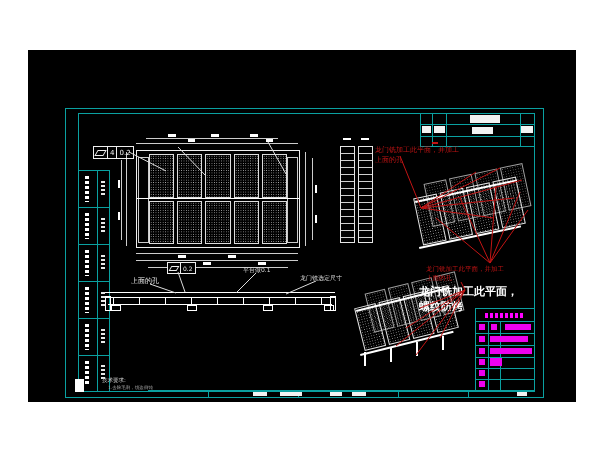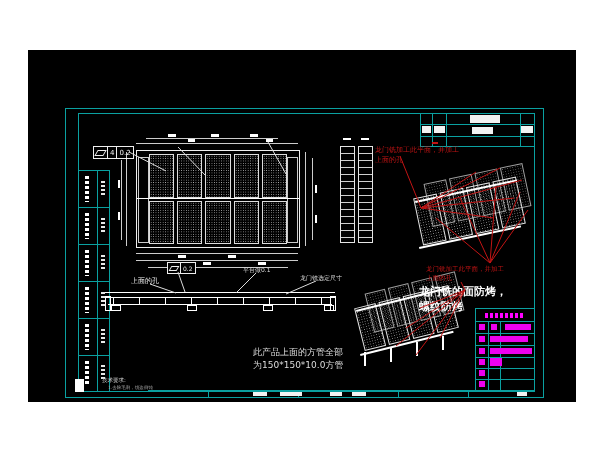--- a/index.html
+++ b/index.html
@@ -201,21 +201,21 @@
     <div class="abs redtxt" style="left:347px;top:96px;font-size:7px;line-height:9.5px;">
       <div>龙门铣加工此平面，并加工</div>
       <div>上面的孔</div>
     </div>
     <div class="abs redtxt" style="left:398px;top:215px;">
       <div>龙门铣加工此平面，并加工</div>
       <div>上面的孔</div>
     </div>
 
     <div class="abs wtxt" style="left:391px;top:234px;font-size:11px;font-weight:bold;line-height:15px;color:#fff;">
-      <div>龙门铣的面防烤，</div>
+      <div>龙门铣加工此平面，</div>
       <div>螺纹防烤</div>
     </div>
 
     <div class="abs cyb" style="left:447px;top:258px;width:58px;height:81px;">
       <div class="abs mtxt" style="left:9px;top:4px;width:40px;height:5px;"></div>
       <div class="abs cyl" style="left:0;top:12px;width:58px;height:1px;"></div>
       <div class="abs cyl" style="left:0;top:24px;width:58px;height:1px;"></div>
       <div class="abs cyl" style="left:0;top:36px;width:58px;height:1px;"></div>
       <div class="abs cyl" style="left:0;top:48px;width:58px;height:1px;"></div>
       <div class="abs cyl" style="left:0;top:59px;width:58px;height:1px;"></div>
@@ -228,24 +228,20 @@
       <div class="abs mag" style="left:3px;top:27px;width:6px;height:6px;"></div>
       <div class="abs mag" style="left:14px;top:27px;width:38px;height:6px;"></div>
       <div class="abs mag" style="left:3px;top:39px;width:6px;height:6px;"></div>
       <div class="abs mag" style="left:14px;top:39px;width:42px;height:6px;"></div>
       <div class="abs mag" style="left:3px;top:50px;width:6px;height:6px;"></div>
       <div class="abs mag" style="left:14px;top:49px;width:12px;height:8px;"></div>
       <div class="abs mag" style="left:3px;top:61px;width:6px;height:6px;"></div>
       <div class="abs mag" style="left:3px;top:72px;width:6px;height:6px;"></div>
     </div>
 
-    <div class="abs wtxt" style="left:225px;top:296px;font-size:9px;line-height:13px;color:#ddd;">
-      <div>此产品上面的方管全部</div>
-      <div>为150*150*10.0方管</div>
-    </div>
 
     <div class="abs wtxt" style="left:74px;top:327px;font-size:5.5px;color:#ccc;">技术要求:</div>
     <div class="abs wtxt" style="left:80px;top:335px;font-size:4.5px;color:#aaa;">1.去除毛刺，锐边倒钝</div>
 
     <div class="abs" style="left:120px;top:340px;width:385px;height:6px;border-top:1px solid var(--cyan,#0aa0a0);">
       <div class="abs cyl" style="left:60px;top:0;width:1px;height:6px;"></div>
       <div class="abs cyl" style="left:150px;top:0;width:1px;height:6px;"></div>
       <div class="abs cyl" style="left:250px;top:0;width:1px;height:6px;"></div>
       <div class="abs cyl" style="left:320px;top:0;width:1px;height:6px;"></div>
       <div class="abs wbar" style="left:105px;top:1px;width:14px;height:4px;"></div>

